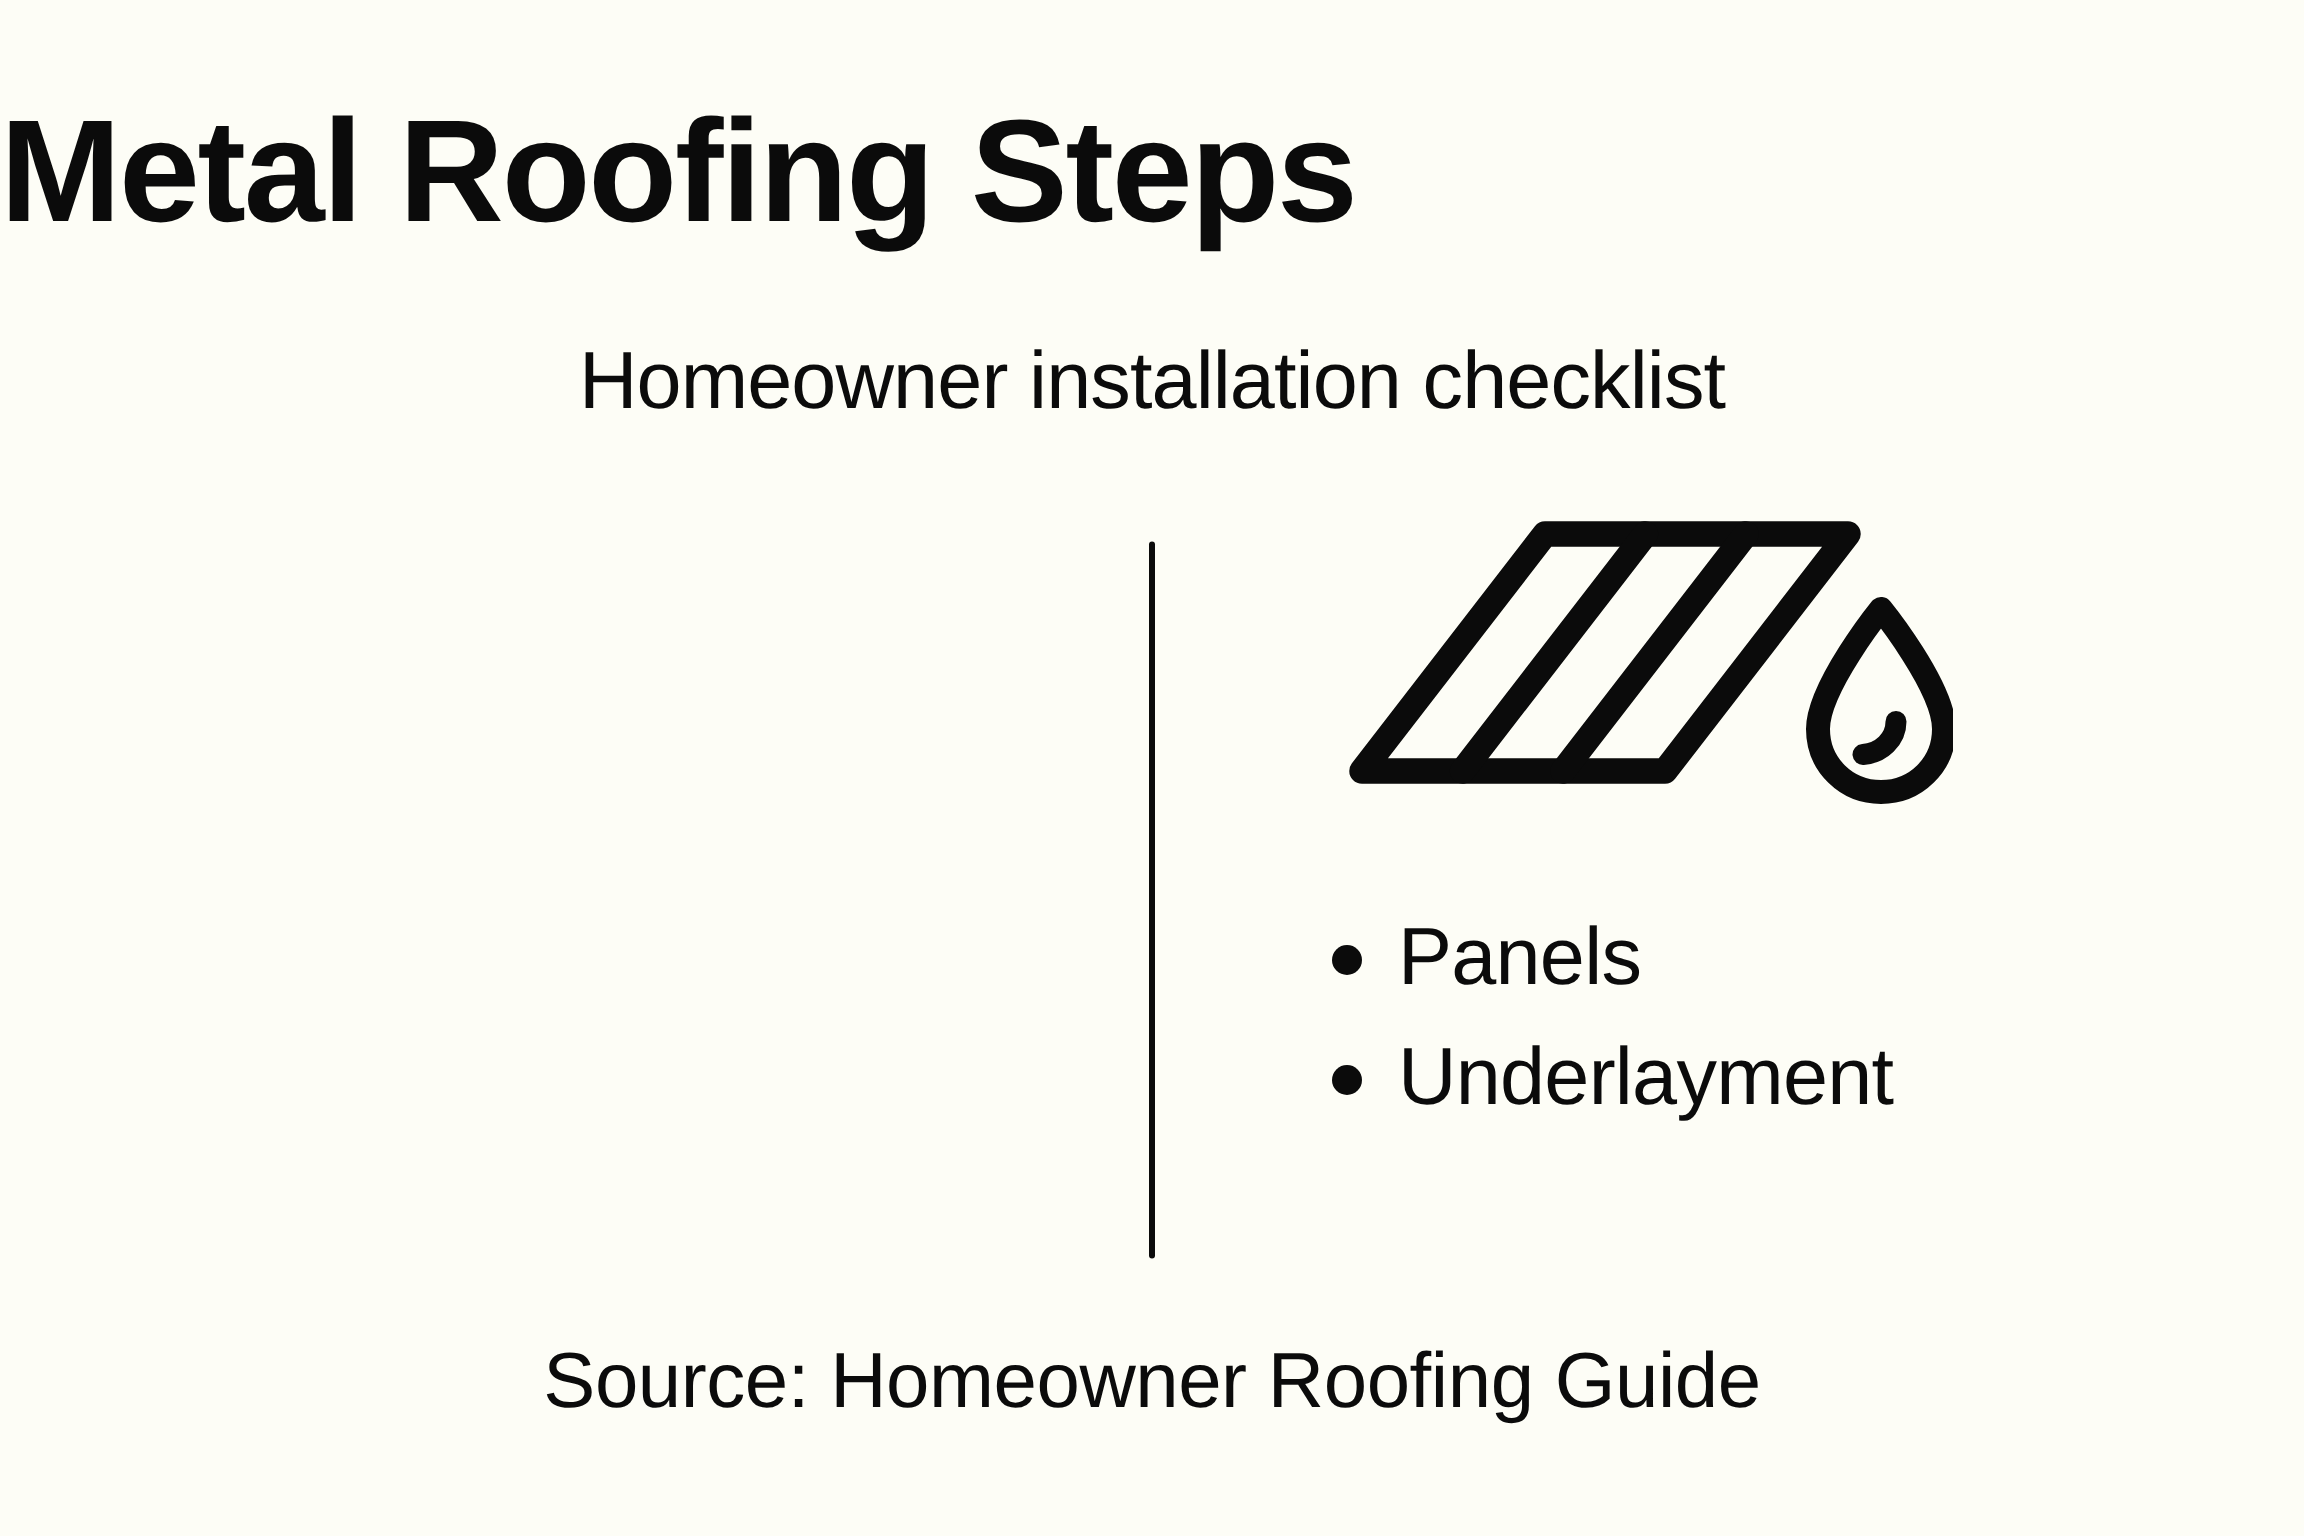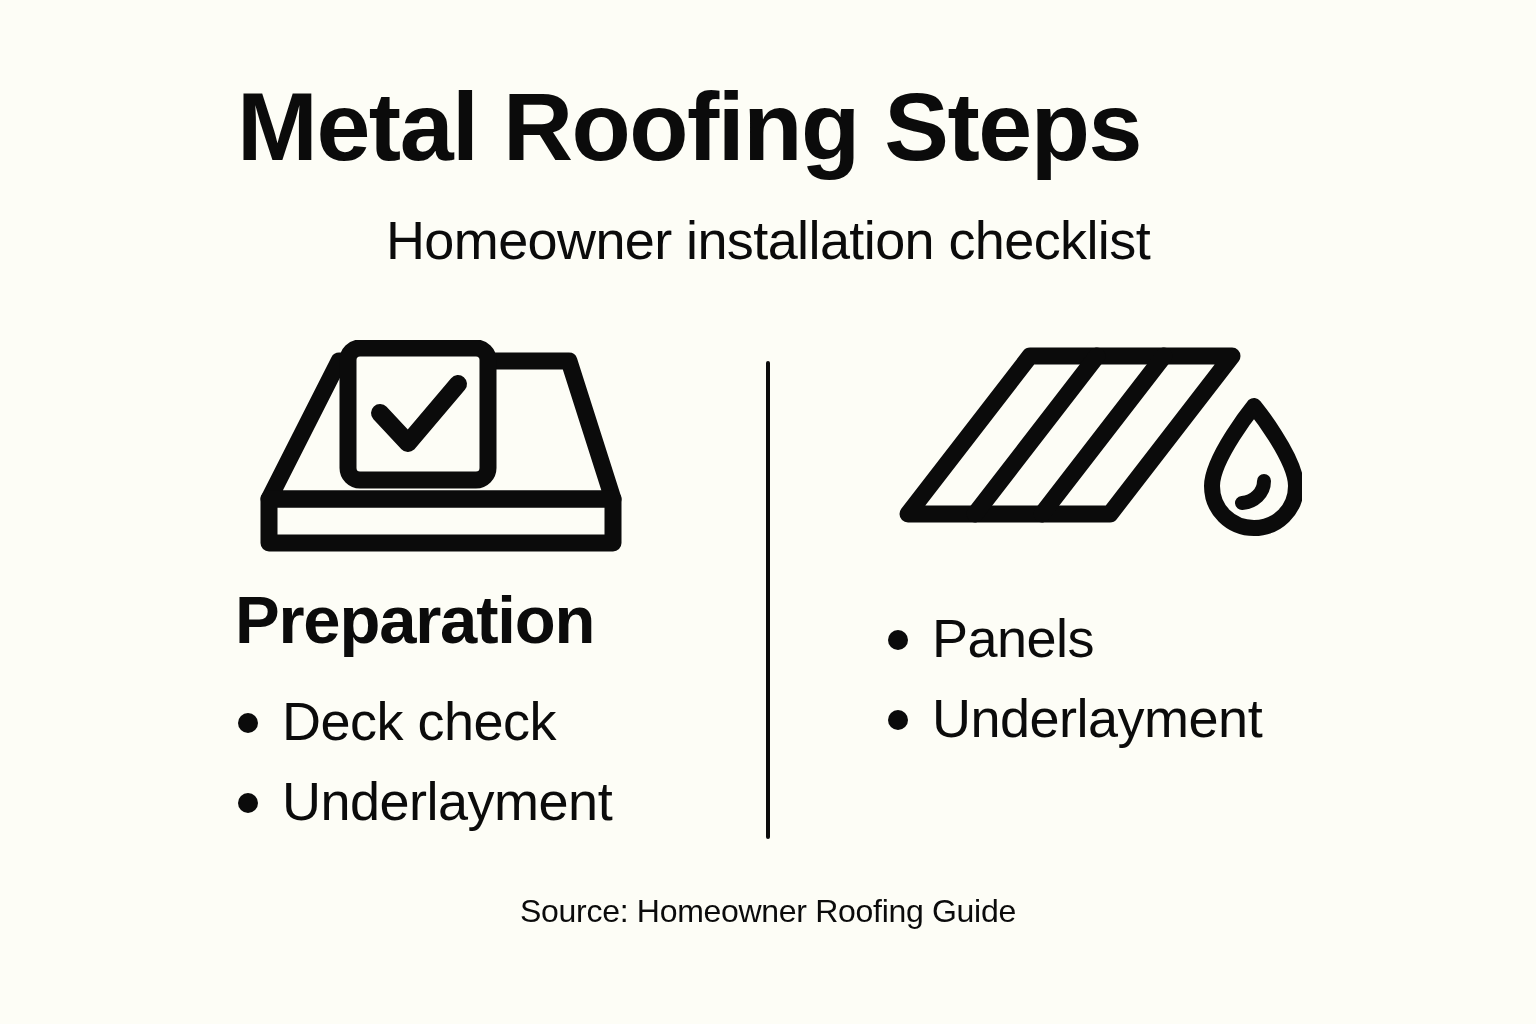--- a/index.html
+++ b/index.html
@@ -18,33 +18,33 @@
     position: relative;
     width: 1536px;
     height: 1024px;
     background: #fdfdf6;
   }
 
   
   .title {
     position: absolute;
     left: 0;
-    top: 78px;
+    top: 65px;
     width: 1378px;
-    text-align: center;
+    text-align: left;
     font-size: 97px;
     font-weight: bold;
     letter-spacing: -1.5px;
     line-height: 1;
     white-space: nowrap;
   }
   .subtitle {
     position: absolute;
     left: 0;
-    top: 213px;
+    top: 227px;
     width: 1536px;
     text-align: center;
     font-size: 54px;
     font-weight: normal;
     letter-spacing: -0.6px;
     line-height: 1;
     white-space: nowrap;
   }
 
   
@@ -112,62 +112,37 @@
     margin-top: 4px;
   }
 
   
   .source {
     position: absolute;
     left: 0;
     top: 895px;
     width: 1536px;
     text-align: center;
-    font-size: 32px;
+    font-size: 52px;
     font-weight: normal;
     letter-spacing: -0.3px;
     line-height: 1;
     white-space: nowrap;
   }
 </style>
 </head>
 <body>
 
 <div id="canvas">
 
   <div class="title">Metal Roofing Steps</div>
   <div class="subtitle">Homeowner installation checklist</div>
 
   <div class="divider"></div>
 
-  <div class="col col-left">
-    <div class="icon-wrap icon-left">
-      <svg width="380" height="215" viewBox="0 0 380 215" fill="none" xmlns="http://www.w3.org/2000/svg">
-
-        <path d="M83 21 L313 21 L357 159 L13 159 Z" stroke="#0b0b0b" stroke-width="17" stroke-linejoin="round" fill="none"></path>
-
-        <path d="M13 159 L357 159 L357 203 L13 203 Z" stroke="#0b0b0b" stroke-width="17" stroke-linejoin="round" fill="none"></path>
-
-        <rect x="92" y="8" width="140" height="132" rx="12" fill="#fdfdf6" stroke="#0b0b0b" stroke-width="17"></rect>
-
-        <path d="M124 73 L152 103 L202 44" stroke="#0b0b0b" stroke-width="18" stroke-linecap="round" stroke-linejoin="round" fill="none"></path>
-      </svg>
-    </div>
-    <div class="col-heading head-left">Preparation</div>
-    <ul class="bullets bul-left">
-      <li>
-        <span class="dot"></span>
-        <span>Deck check</span>
-      </li>
-      <li>
-        <span class="dot"></span>
-        <span>Underlayment</span>
-      </li>
-    </ul>
-  </div>
 
   <div class="col col-right">
     <div class="icon-wrap icon-right">
       <svg width="410" height="215" viewBox="0 0 410 215" fill="none" xmlns="http://www.w3.org/2000/svg">
 
         <path d="M138 16 L340 16 L218 174 L16 174 Z" stroke="#0b0b0b" stroke-width="17" stroke-linejoin="round" fill="none"></path>
 
         <path d="M205 16 L83 174" stroke="#0b0b0b" stroke-width="17" stroke-linecap="round" fill="none"></path>
 
         <path d="M272 16 L150 174" stroke="#0b0b0b" stroke-width="17" stroke-linecap="round" fill="none"></path>

